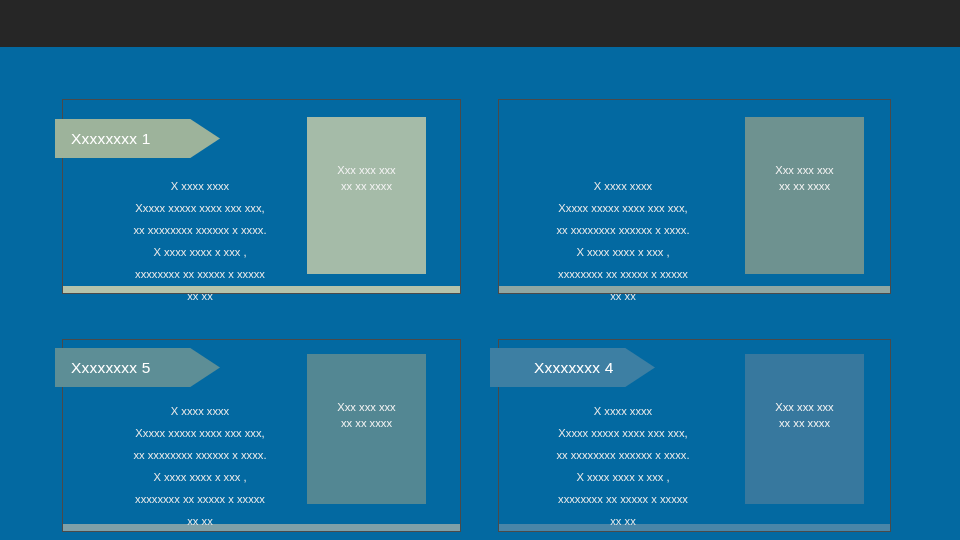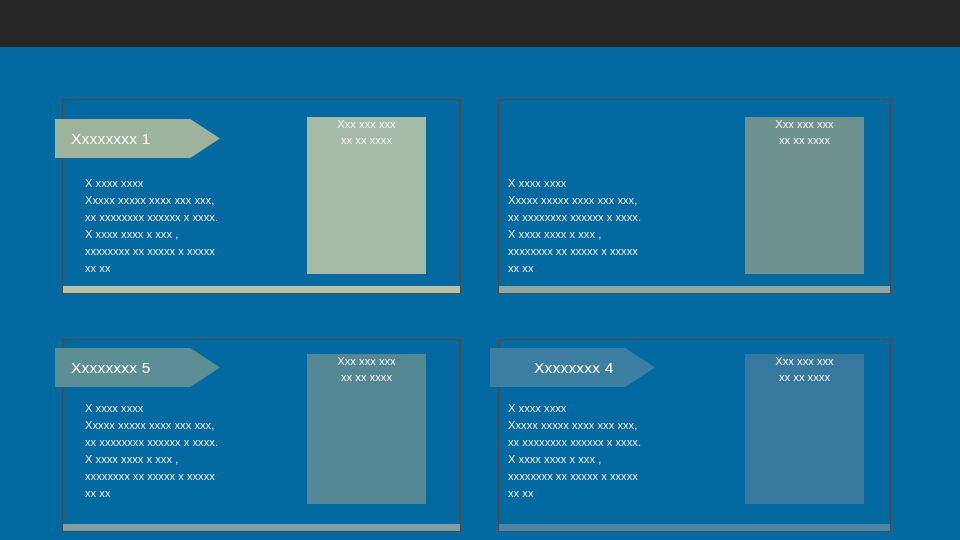--- a/index.html
+++ b/index.html
@@ -44,29 +44,31 @@
     letter-spacing: 0.2px;
     clip-path: polygon(0 0, 82% 0, 100% 50%, 82% 100%, 0 100%);
   }
   .banner-title {
     white-space: nowrap;
   }
   .body-text {
     position: absolute;
     color: #e9e9e9;
     font-size: 11.2px;
-    line-height: 17px;
+    line-height: 22px;
     white-space: pre-line;
+    text-align: center;
   }
   .img-box {
     position: absolute;
     display: flex;
     align-items: flex-start;
     justify-content: center;
     box-sizing: border-box;
+    padding-top: 46px;
   }
   .img-caption {
     color: #f2f2f2;
     font-size: 11.2px;
     line-height: 15.6px;
     text-align: center;
     white-space: pre-line;
   }
 </style>
 </head>

